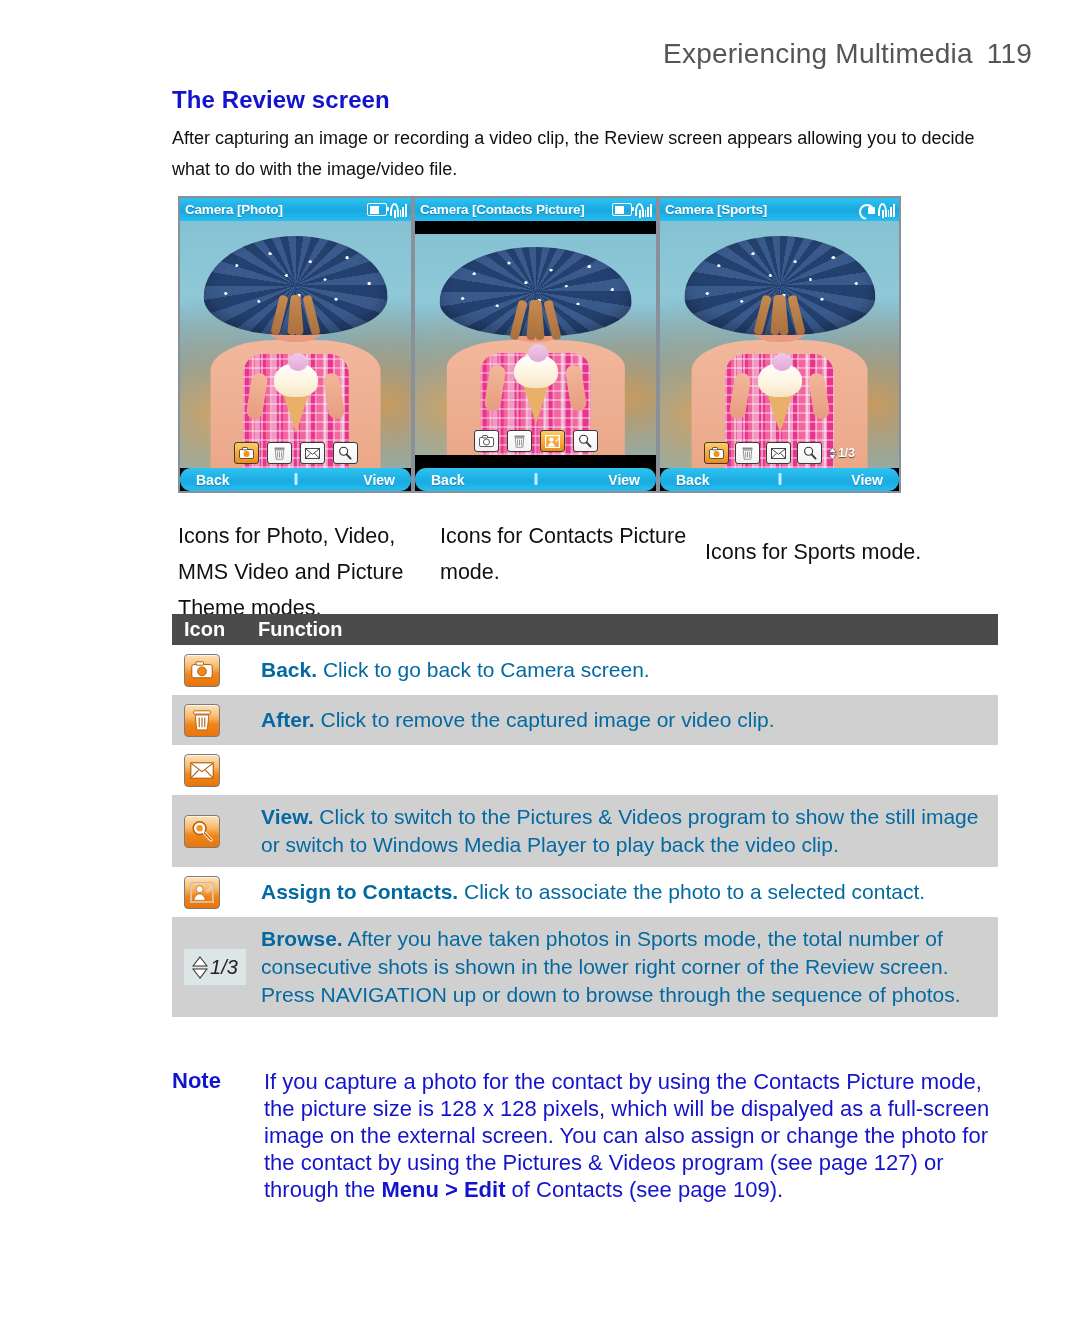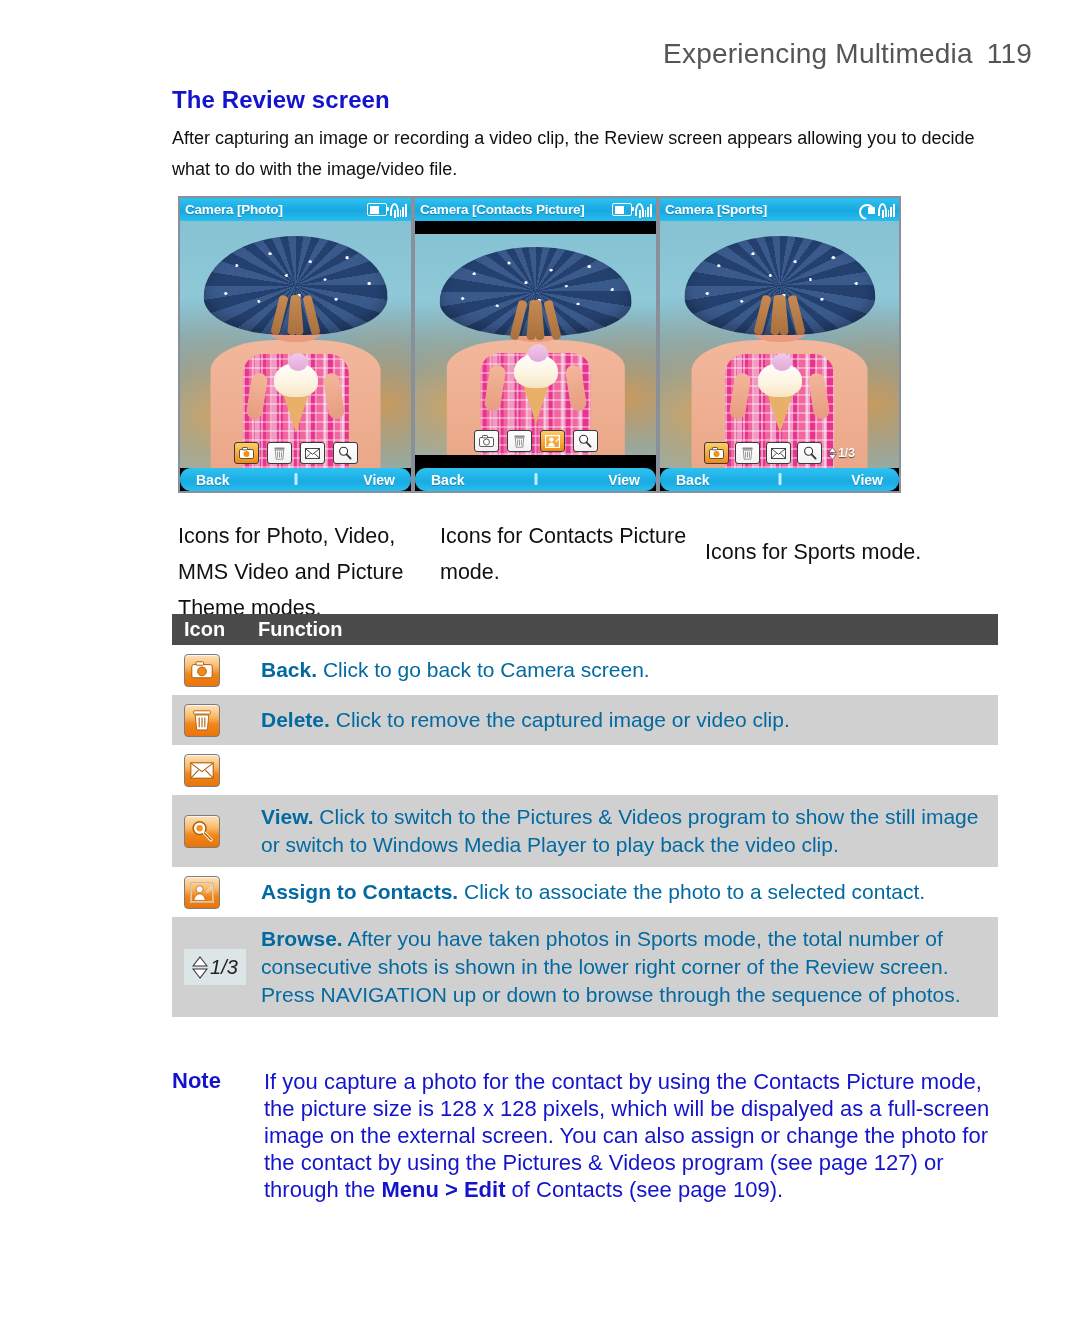--- a/index.html
+++ b/index.html
@@ -637,21 +637,21 @@
   <div class="trow alt">
     <span class="cell-icon">
       <span class="oicon">
         <svg width="20" height="21" viewBox="0 0 20 21">
             <rect x="1.6" y="0.8" width="16.8" height="3.2" rx="1" fill="#fff" stroke="#b05c06" stroke-width="0.9"></rect>
             <path d="M3.2 5h13.6l-1.5 14.9H4.7z" fill="#fff" stroke="#b05c06" stroke-width="0.9"></path>
             <path d="M7.2 7.6v9.6M10 7.6v9.6M12.8 7.6v9.6" stroke="#b05c06" stroke-width="1.1"></path>
           </svg>
       </span>
     </span>
-    <span class="cell-text"><b>Delete.</b><span> Click to remove the captured image or video clip.</span></span>
+    <span class="cell-text"><b>After.</b><span> Click to remove the captured image or video clip.</span></span>
   </div>
 
   <div class="trow">
     <span class="cell-icon">
       <span class="oicon">
         <svg width="24" height="17" viewBox="0 0 24 17">
             <rect x="0.8" y="0.8" width="22.4" height="15.4" fill="#fff" stroke="#b05c06" stroke-width="1.1"></rect>
             <path d="M1.2 1.4L12 9.6 22.8 1.4" fill="none" stroke="#b05c06" stroke-width="1.1"></path>
             <path d="M1.2 15.7L8.6 8.1M22.8 15.7L15.4 8.1" stroke="#b05c06" stroke-width="1.1"></path>
           </svg>

